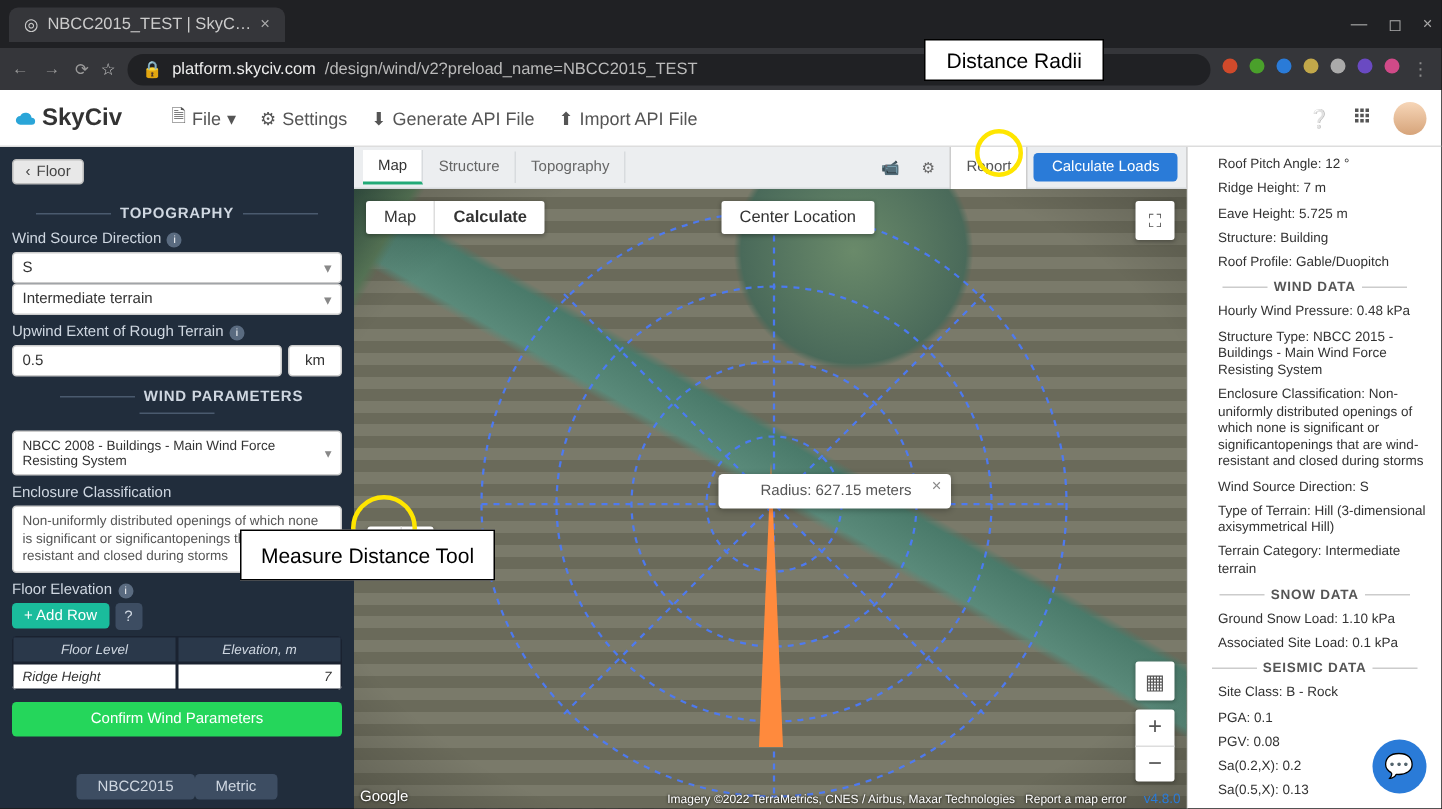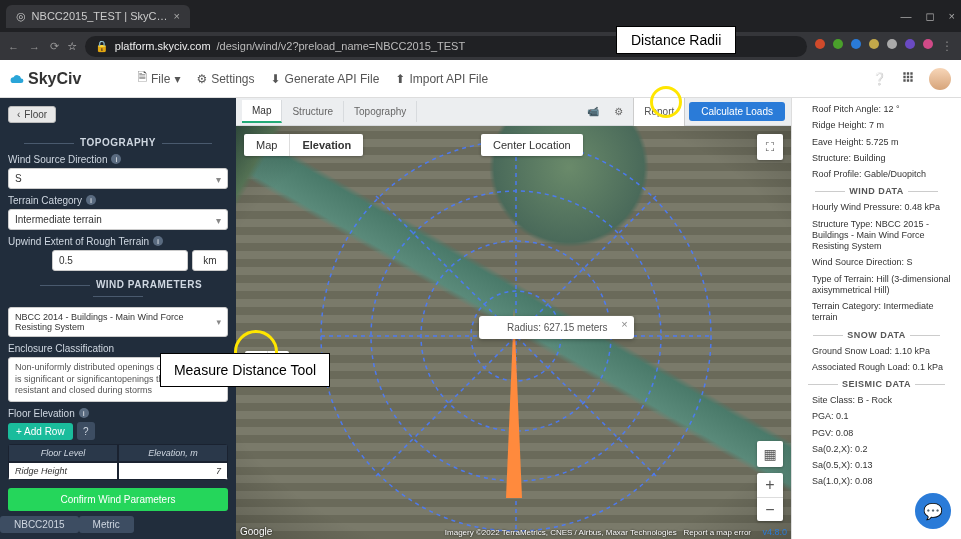--- a/index.html
+++ b/index.html
@@ -9,50 +9,50 @@
 .tab { background: #35363a; padding: 5px 10px; border-radius: 6px 6px 0 0; display: flex; align-items: center; gap: 6px; }
 .tab-close { color: #aaa; cursor: pointer; }
 .wincontrols { margin-left: auto; display: flex; gap: 14px; color: #aaa; }
 .addr-row { height: 28px; background: #35363a; display: flex; align-items: center; padding: 0 8px; color: #ccc; font-size: 11px; gap: 8px; }
 .nav-arrows { display: flex; gap: 10px; color: #999; }
 .url-pill { flex: 1; background: #202124; border-radius: 14px; padding: 4px 10px; display: flex; align-items: center; gap: 6px; color: #bbb; }
 .ext-icons { display: flex; gap: 8px; color: #888; font-size: 12px; }
 .ext-icons span.cir { width: 10px; height: 10px; border-radius: 50%; display: inline-block; }
 
 .app { position: absolute; top: 60px; left: 0; right: 0; bottom: 0; display: flex; }
-.app-topbar { position: absolute; top: 60px; left: 0; right: 0; height: 38px; background: #fff; border-bottom: 1px solid #ddd; display: flex; align-items: center; padding: 0 10px; gap: 26px; font-size: 12px; color: #555; z-index: 5; }
+.app-topbar { position: absolute; top: 60px; left: 0; right: 0; height: 38px; background: #fff; border-bottom: 1px solid #ddd; display: flex; align-items: center; padding: 0 10px; gap: 3px; font-size: 12px; color: #555; z-index: 5; }
 .logo { font-weight: bold; font-size: 16px; color: #333; display: flex; align-items: center; gap: 4px; }
 .logo .cloud { width: 14px; height: 14px; color: #2aa5d8; }
 .top-actions { display: flex; align-items: center; gap: 16px; margin-left: 30px; }
 .top-actions a { color: #555; cursor: pointer; display: flex; align-items: center; gap: 4px; }
 .top-right { margin-left: auto; display: flex; align-items: center; gap: 14px; }
 .grid-icon { width: 14px; height: 14px; display: inline-block; }
 .avatar { width: 22px; height: 22px; border-radius: 50%; background: linear-gradient(#f7d6b8,#d6a47a); }
 
 .sidebar { width: 236px; background: #212d3c; color: #cfd7e1; padding: 8px; overflow-y: auto; font-size: 11px; position: relative; }
 .back-btn { background: #e8e8e8; color: #444; border: 1px solid #bbb; padding: 2px 8px; border-radius: 3px; font-size: 10px; cursor: pointer; display: inline-flex; align-items: center; gap: 4px; margin-bottom: 6px; }
 .section-header { text-align: center; color: #cfd7e1; font-size: 10px; letter-spacing: 0.5px; margin: 8px 0 6px; font-weight: bold; }
 .section-header::before, .section-header::after { content: ""; display: inline-block; width: 50px; height: 1px; background: #4a5a6e; vertical-align: middle; margin: 0 6px; }
-.field-label { font-size: 10px; color: #cfd7e1; margin: 6px 0 3px; display: flex; align-items: flex-start; gap: 4px; }
+.field-label { font-size: 10px; color: #cfd7e1; margin: 6px 0 3px; display: flex; align-items: flex-end; gap: 4px; }
 .info-dot { width: 10px; height: 10px; border-radius: 50%; background: #5a6b80; color: #fff; font-size: 7px; display: inline-flex; align-items: center; justify-content: center; }
 .sel, .txtin { width: 100%; background: #fff; border: 1px solid #ccc; border-radius: 3px; padding: 4px 6px; font-size: 10px; color: #333; }
 .input-row { display: flex; gap: 4px; }
-.input-row .txtin { flex: 1; margin-left: 44px; }
+.input-row .txtin { flex: 1; }
 .unit-box { background: #fff; border: 1px solid #ccc; border-radius: 3px; padding: 4px 6px; font-size: 10px; color: #333; width: 36px; text-align: center; }
 .multisel { background: #fff; border: 1px solid #ccc; border-radius: 3px; padding: 4px 6px; font-size: 9px; color: #555; line-height: 1.3; position: relative; }
 .sel-caret { position: absolute; right: 6px; top: 50%; transform: translateY(-50%); color: #888; }
 .add-row-btn { background: #1abc9c; color: #fff; border: none; padding: 3px 8px; font-size: 10px; border-radius: 3px; cursor: pointer; }
 .q-btn { background: #3d4d62; color: #cfd7e1; border: none; width: 18px; height: 18px; border-radius: 3px; font-size: 10px; cursor: pointer; margin-left: 4px; }
 .mini-table { margin-top: 4px; background: #2a384a; border-radius: 3px; overflow: hidden; }
 .mini-table .hdr, .mini-table .row { display: flex; }
 .mini-table .cell { flex: 1; padding: 3px 6px; font-size: 9px; border: 1px solid #1a2230; font-style: italic; }
 .mini-table .hdr .cell { background: #2a384a; color: #cfd7e1; text-align: center; }
 .mini-table .row .cell { background: #fff; color: #333; }
 .confirm-btn { width: 100%; background: #25d65b; color: #fff; border: none; padding: 6px; font-size: 10px; border-radius: 3px; margin-top: 8px; cursor: pointer; }
-.pills { position: absolute; bottom: 6px; left: 0; right: 0; display: flex; gap: 0; }
+.pills { position: absolute; bottom: 6px; left: 0; right: 0; display: flex; gap: 0; justify-content: center; }
 .pill { background: #3d4d62; color: #cfd7e1; padding: 3px 14px; font-size: 10px; border-radius: 3px; cursor: pointer; }
 
 .main { flex: 1; display: flex; flex-direction: column; position: relative; }
 .maptabs { height: 28px; background: #eceef0; border-bottom: 1px solid #d8dbde; display: flex; align-items: center; font-size: 10px; padding: 0 6px; gap: 0; }
 .mtab { padding: 5px 10px; color: #666; cursor: pointer; border-right: 1px solid #d8dbde; }
 .mtab.active { background: #fff; color: #333; border-bottom: 2px solid #2a7; }
 .maptabs-right { margin-left: auto; display: flex; align-items: center; gap: 4px; }
 .mic-btn { color: #666; padding: 2px 4px; cursor: pointer; }
 .gear-btn { color: #666; padding: 2px 6px; cursor: pointer; position: relative; }
 .report-btn { background: #fff; border: 1px solid #ccc; padding: 15px 10px; font-size: 10px; border-radius: 3px; cursor: pointer; color: #555; }
@@ -181,47 +181,43 @@
         <span>Floor</span>
       </button>
     <div class="section-header">TOPOGRAPHY</div>
 
     <div class="field-label">
         <span>Wind Source Direction</span>
         <span class="info-dot">i</span>
       </div>
     <div class="sel" style="position:relative;"><span>S</span><span class="sel-caret">▾</span></div>
 
-    <div class="field-label">
-        <span>Terrain Category</span>
-        <span class="info-dot">i</span>
-      </div>
     <div class="sel" style="position:relative;"><span>Intermediate terrain</span><span class="sel-caret">▾</span></div>
 
     <div class="field-label">
         <span>Upwind Extent of Rough Terrain</span>
         <span class="info-dot">i</span>
       </div>
     <div class="input-row">
       <input class="txtin" value="0.5" style="">
       <div class="unit-box">km</div>
     </div>
 
     <div class="section-header">WIND PARAMETERS</div>
 
-    <div class="sel" style="position:relative;font-size:9px;"><span>NBCC 2014 - Buildings - Main Wind Force Resisting System</span><span class="sel-caret">▾</span></div>
+    <div class="sel" style="position:relative;font-size:9px;"><span>NBCC 2008 - Buildings - Main Wind Force Resisting System</span><span class="sel-caret">▾</span></div>
 
     <div class="field-label">Enclosure Classification</div>
     <div class="multisel"><span>Non-uniformly distributed openings of which none is significant or significantopenings that are wind-resistant and closed during storms</span><span class="sel-caret">▾</span></div>
 
     <div class="field-label">
         <span>Floor Elevation</span>
         <span class="info-dot">i</span>
       </div>
-    <div style="display:flex;align-items:center;">
+    <div style="display:flex;align-items:flex-start;">
       <button class="add-row-btn">+ Add Row</button>
       <button class="q-btn">?</button>
     </div>
     <div class="mini-table">
       <div class="hdr">
         <div class="cell">Floor Level</div>
         <div class="cell">Elevation, m</div>
       </div>
       <div class="row">
         <div class="cell">Ridge Height</div>
@@ -258,21 +254,21 @@
           <line x1="200" y1="5" x2="200" y2="395"></line>
           <line x1="5" y1="200" x2="395" y2="200"></line>
           <line x1="60" y1="60" x2="340" y2="340"></line>
           <line x1="340" y1="60" x2="60" y2="340"></line>
         </g>
       </svg>
       <div class="arrow-up"></div>
 
       <div class="gmap-ctrl">
         <div class="gbtn">Map</div>
-        <div class="gbtn bold">Elevation</div>
+        <div class="gbtn bold">Calculate</div>
       </div>
       <div class="center-btn">Center Location</div>
       <div class="fs-btn">
           <span>⛶</span>
         </div>
 
       <div class="measure-tool">
         <div class="mbtn">✋</div>
         <div class="mbtn">⊚</div>
       </div>
@@ -299,26 +295,27 @@
 
   <div class="rightpanel">
     <div class="ln">Roof Pitch Angle: 12 °</div>
     <div class="ln">Ridge Height: 7 m</div>
     <div class="ln">Eave Height: 5.725 m</div>
     <div class="ln">Structure: Building</div>
     <div class="ln">Roof Profile: Gable/Duopitch</div>
     <div class="rp-head">WIND DATA</div>
     <div class="ln">Hourly Wind Pressure: 0.48 kPa</div>
     <div class="ln">Structure Type: NBCC 2015 - Buildings - Main Wind Force Resisting System</div>
+    <div class="ln">Enclosure Classification: Non-uniformly distributed openings of which none is significant or significantopenings that are wind-resistant and closed during storms</div>
     <div class="ln">Wind Source Direction: S</div>
     <div class="ln">Type of Terrain: Hill (3-dimensional axisymmetrical Hill)</div>
     <div class="ln">Terrain Category: Intermediate terrain</div>
     <div class="rp-head">SNOW DATA</div>
     <div class="ln">Ground Snow Load: 1.10 kPa</div>
-    <div class="ln">Associated Rough Load: 0.1 kPa</div>
+    <div class="ln">Associated Site Load: 0.1 kPa</div>
     <div class="rp-head">SEISMIC DATA</div>
     <div class="ln">Site Class: B - Rock</div>
     <div class="ln">PGA: 0.1</div>
     <div class="ln">PGV: 0.08</div>
     <div class="ln">Sa(0.2,X): 0.2</div>
     <div class="ln">Sa(0.5,X): 0.13</div>
     <div class="ln">Sa(1.0,X): 0.08</div>
 
   </div>
 </div>

